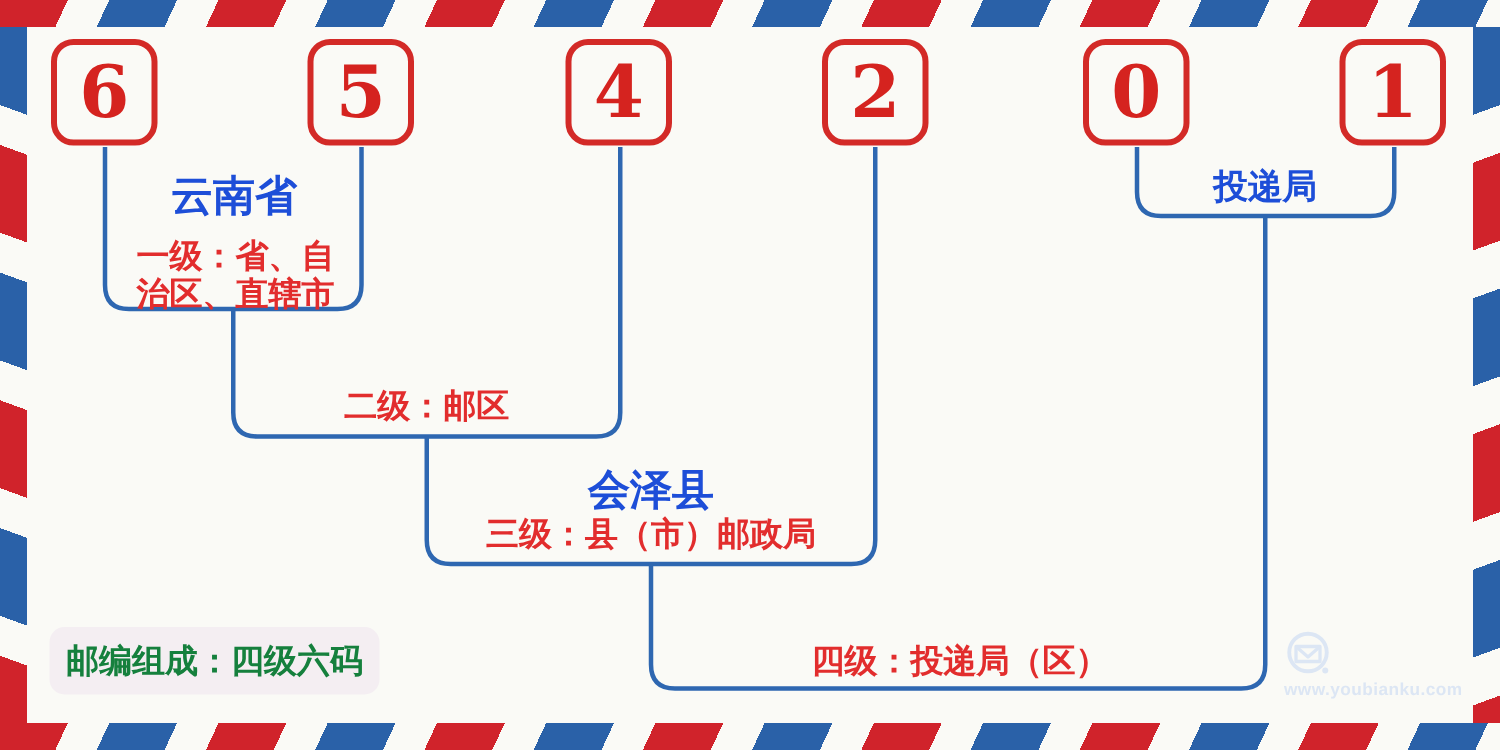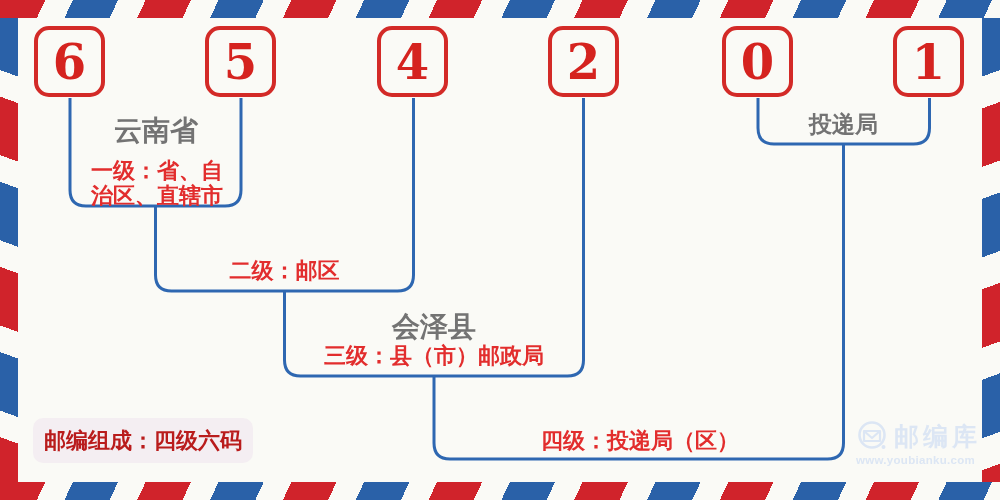--- a/index.html
+++ b/index.html
@@ -33,38 +33,38 @@
     display:flex; align-items:center; justify-content:center;
     color:#d5231f; font-family:"DejaVu Serif","Liberation Serif",serif;
     font-weight:700; font-size:48px; line-height:1;
   }
 
   
   .connectors { position:absolute; left:0; top:0; }
 
   
   .lbl { position:absolute; text-align:center; font-weight:700; }
-  .blue-lbl { color:#737373; }
+  .blue-lbl { color:#1d4ed8; }
   .red-lbl  { color:#e22d2d; }
   .nowrap   { white-space:nowrap; }
   .pos-yunnan   { left:75px;  top:112px; width:162px; font-size:28px; }
   .pos-level1   { left:84px;  top:142px; width:146px; font-size:22px;
                   line-height:25px; white-space:pre-line;margin-top:16px; }
   .pos-level2   { left:204px; top:256px; width:161px; font-size:22px;font-family:Liberation Serif, serif; }
   .pos-huize    { left:353px; top:308px; width:162px; font-size:28px; }
   .pos-level3   { left:314px; top:341px; width:240px; font-size:22px; }
   .pos-mouroad  { left:535px; top:391px; width:200px; font-size:22px; }
   .pos-level4   { left:520px; top:426px; width:240px; font-size:22px; }
   .pos-delivery { left:783px; top:109px; width:121px; font-size:23px; }
 
   
   .badge {
     position:absolute; left:33px; top:418px; width:220px; height:45px;
     background:#f4eef2; border-radius:10px;
-    color:#b91c1c; font-weight:700; font-size:22px;
+    color:#15803d; font-weight:700; font-size:22px;
     text-align:center; line-height:45px; white-space:nowrap;
   }
 
   
   .watermark { position:absolute; left:856px; top:420px; width:150px;
     color:#dce6f4; cursor:pointer; }
   .wm-row { display:flex; align-items:center; gap:5px; }
   .wm-name { font-size:25px; font-weight:700; letter-spacing:4px; line-height:33px; }
   .wm-url  { font-size:11.5px; font-weight:700; letter-spacing:0.3px; margin-top:1px; }
 </style>
@@ -119,18 +119,17 @@
   </div>
 
   <div class="watermark">
     <div class="wm-row">
       <svg width="33" height="33" viewBox="0 0 33 33">
         <circle cx="16" cy="15" r="12.5" fill="none" stroke="#dce6f4" stroke-width="2.6"></circle>
         <path d="M8,11 H24 V21 H8 Z" fill="none" stroke="#dce6f4" stroke-width="2.2" stroke-linejoin="round"></path>
         <path d="M8,11 L16,18 L24,11" fill="none" stroke="#dce6f4" stroke-width="2.2" stroke-linejoin="round"></path>
         <circle cx="27.5" cy="27" r="2" fill="#dce6f4"></circle>
       </svg>
-      <span class="wm-name">邮编库</span>
     </div>
     <div class="wm-url">www.youbianku.com</div>
   </div>
 
 </div>
 
 </body></html>

